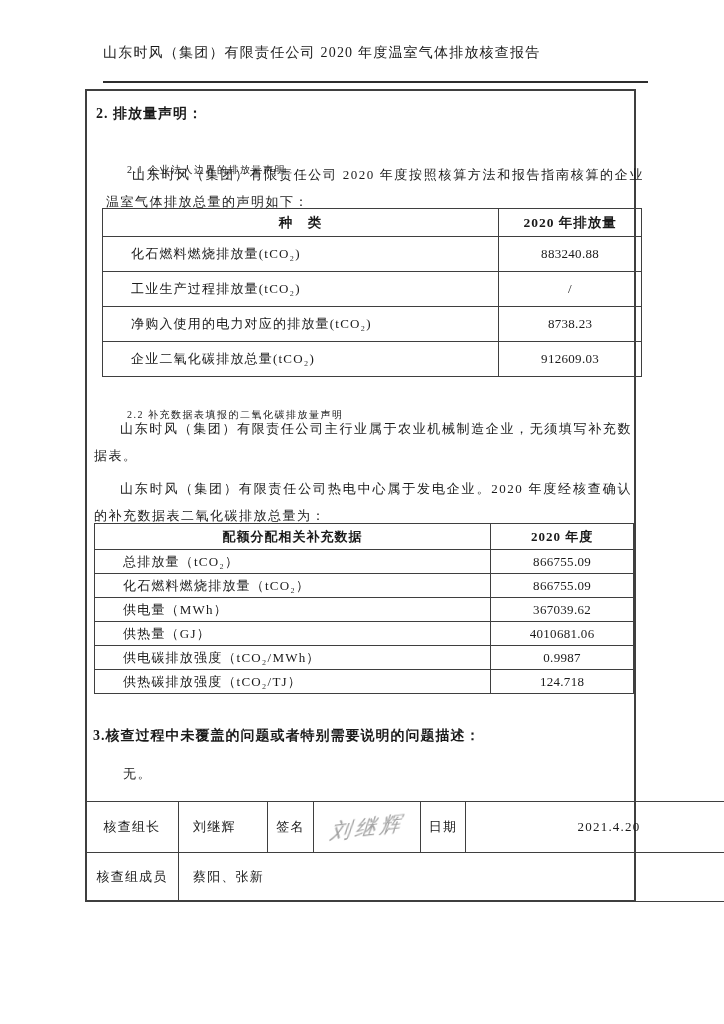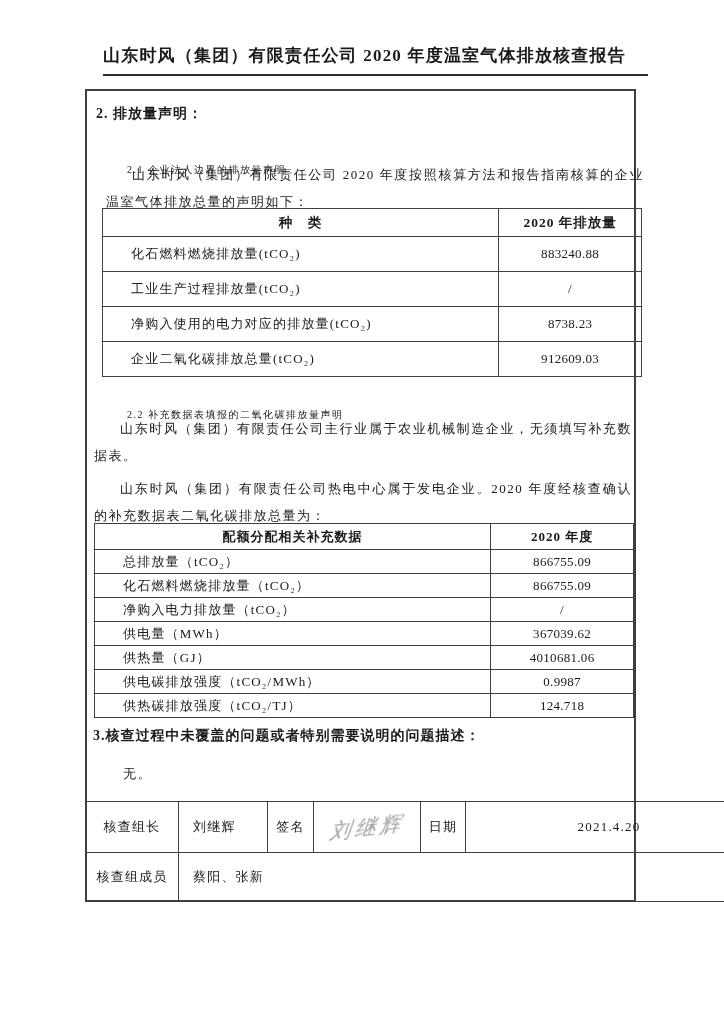--- a/index.html
+++ b/index.html
@@ -9,22 +9,22 @@
     width:724px; height:1024px;
     background:#ffffff;
     font-family:"Liberation Serif","DejaVu Serif",serif;
     color:#1a1a1a;
     margin:0 auto;
     overflow:hidden;
   }
   .doc-header {
     position:absolute; left:103px; top:44px; width:545px;
     border-bottom:2px solid #2e2e2e;
-    padding-bottom:7px;
-    font-size:17px; font-weight:bold; letter-spacing:1.2px;
+    padding-bottom:19px;
+    font-size:14px; font-weight:normal; letter-spacing:1.2px;
   }
   .outer-box {
     position:absolute; left:85px; top:89px;
     width:551px; height:813px;
     border:2px solid #3f3f3f;
   }
   .blk { position:absolute; }
   .h-main { font-size:14px; font-weight:bold; letter-spacing:1px; }
   .h-sub  { font-size:10px; letter-spacing:1.5px;margin-top:20px; }
   .para   {
@@ -119,24 +119,20 @@
       <tbody>
           <tr>
             <td class="lbl">总排放量（tCO₂）</td>
             <td class="val">866755.09</td>
           </tr>
           <tr>
             <td class="lbl">化石燃料燃烧排放量（tCO₂）</td>
             <td class="val">866755.09</td>
           </tr>
           <tr>
-            <td class="lbl">净购入电力排放量（tCO₂）</td>
-            <td class="val">/</td>
-          </tr>
-          <tr>
             <td class="lbl">供电量（MWh）</td>
             <td class="val">367039.62</td>
           </tr>
           <tr>
             <td class="lbl">供热量（GJ）</td>
             <td class="val">4010681.06</td>
           </tr>
           <tr>
             <td class="lbl">供电碳排放强度（tCO₂/MWh）</td>
             <td class="val">0.9987</td>

